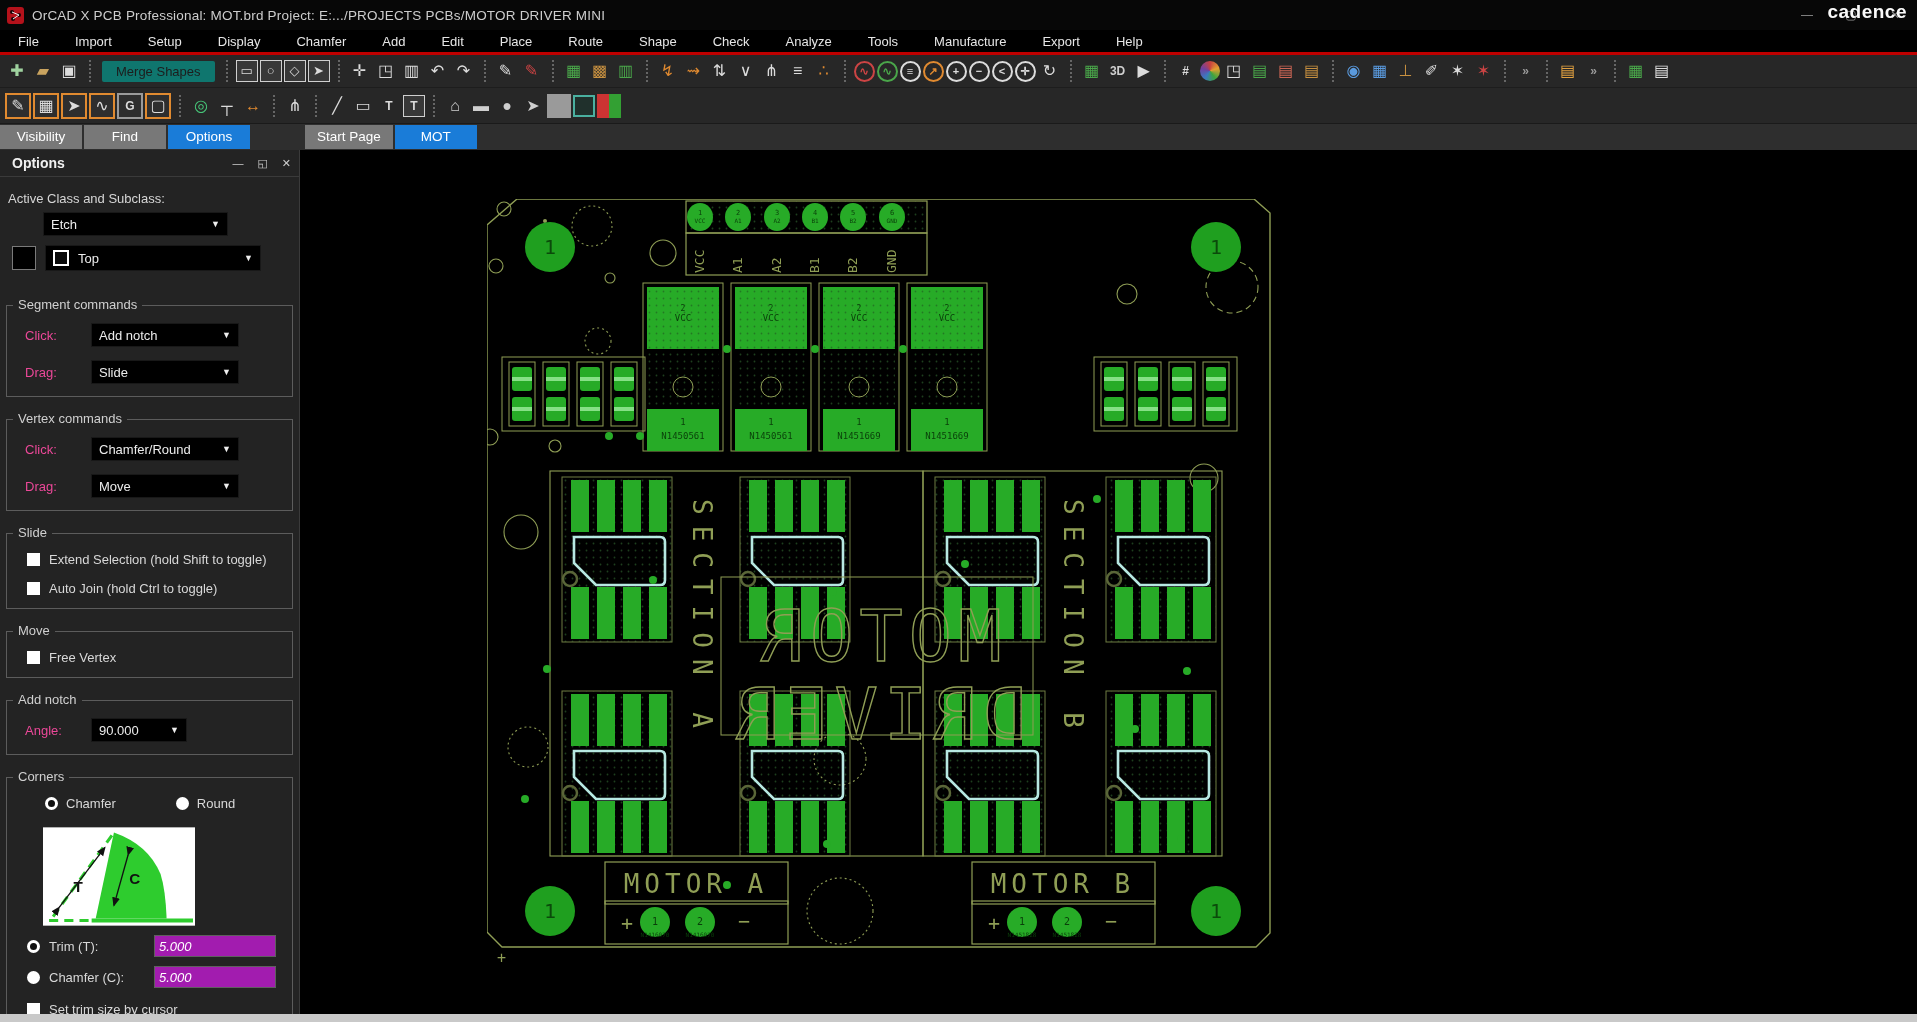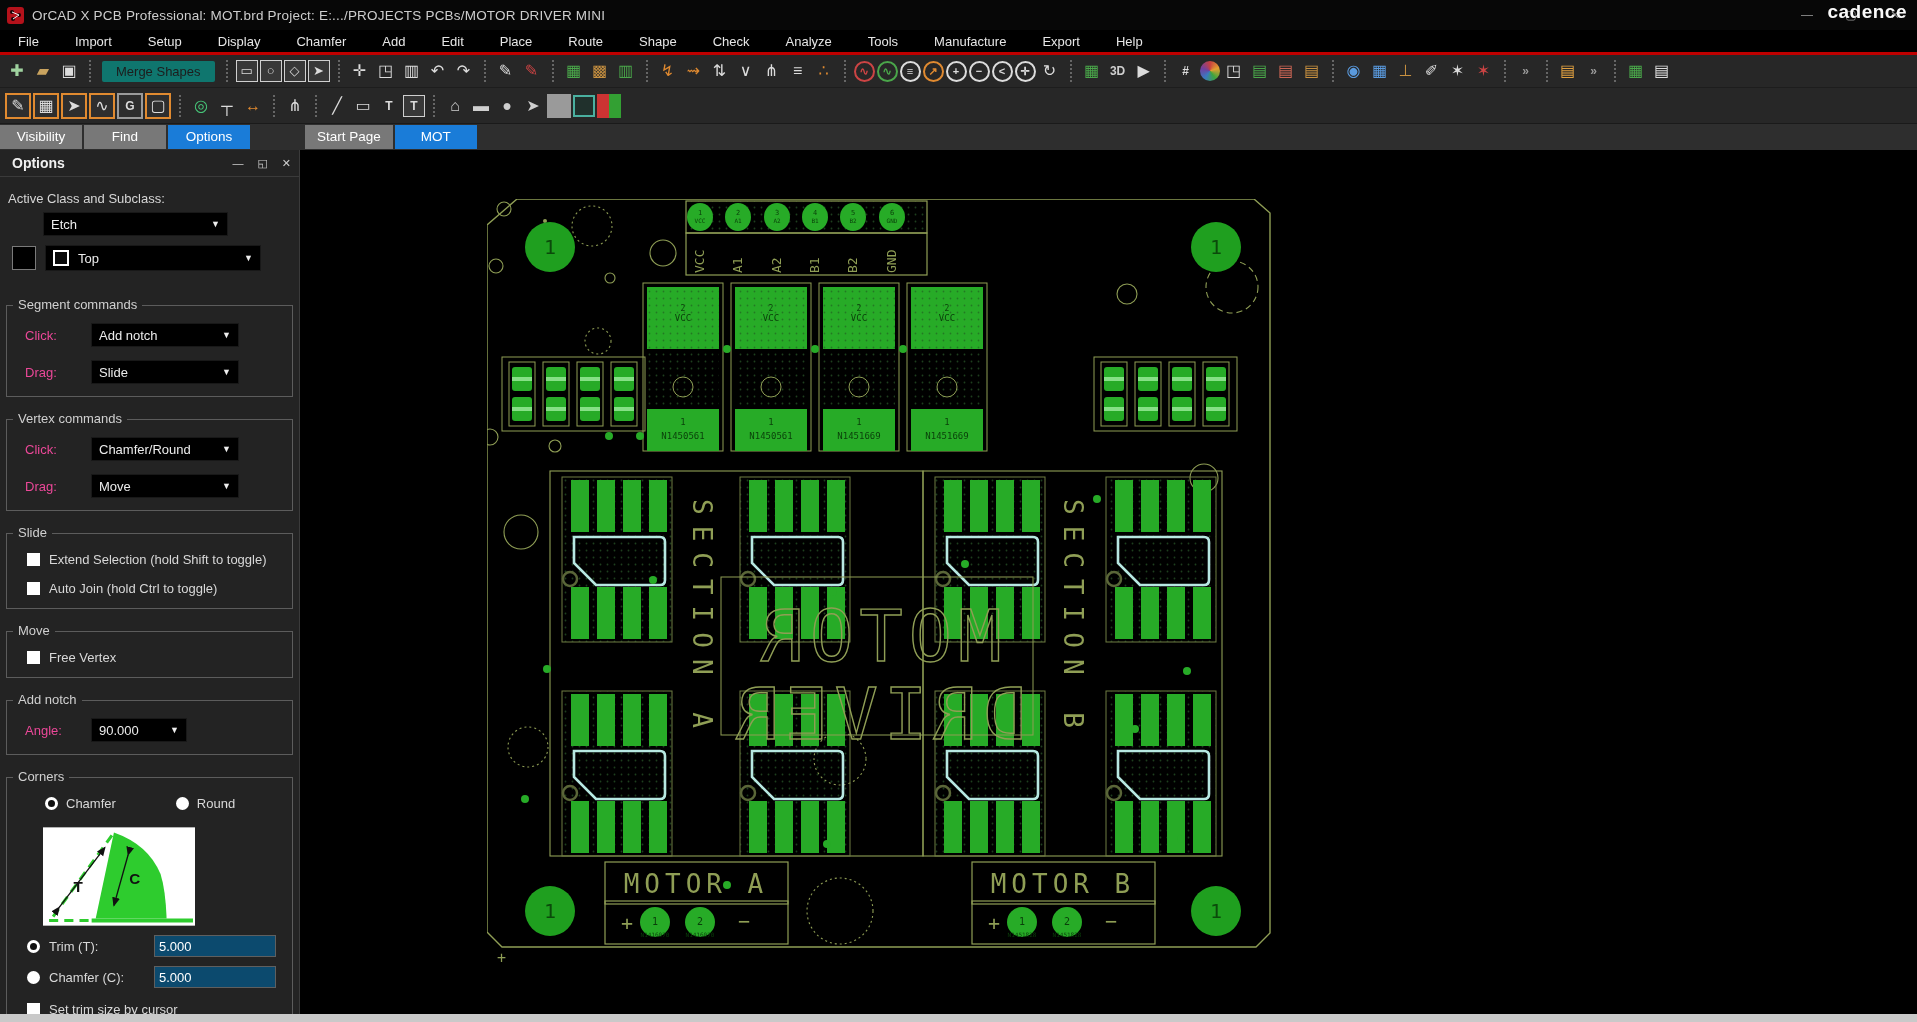--- a/index.html
+++ b/index.html
@@ -62,22 +62,22 @@
   .dd-angle{width:96px;box-sizing:border-box;}
   .cbrow{display:flex;align-items:center;gap:9px;margin:14px 0 0 12px;}
   .cb{width:13px;height:13px;background:#fff;flex:none;}
   .rb{width:13px;height:13px;border-radius:50%;background:#fff;position:relative;flex:none;}
   .rb.sel::after{content:"";position:absolute;left:3px;top:3px;right:3px;bottom:3px;background:#101010;border-radius:50%;}
   .radio-row{display:flex;align-items:center;margin:14px 0 16px 30px;gap:8px;}
   .radio-row .second{margin-left:52px;}
   .corner-diagram{display:block;margin:10px 0 4px 28px;}
   .trow{display:flex;align-items:center;margin:9px 0 0 12px;gap:9px;}
   .tlabel{width:96px;}
-  .tfield{width:112px;height:20px;background:#0c4a6e;border:1px solid #5f5f5f;color:#fff;font-size:13px;
-          font-family:"Liberation Sans",sans-serif;padding:0 4px;}
+  .tfield{width:112px;height:20px;background:#a21caf;border:1px solid #5f5f5f;color:#fff;font-size:13px;
+          font-family:"Liberation Sans",sans-serif;padding:0 4px;font-style:italic;}
   
   .canvas{position:absolute;left:300px;top:150px;width:1617px;height:864px;background:#000;overflow:hidden;}
   .board-svg{position:absolute;left:187px;top:49px;}
   .tasksliver{position:absolute;left:0;top:1014px;width:100%;height:8px;background:#c9c9c9;}
 </style>
 </head>
 <body>
 
 <div class="app">
 

